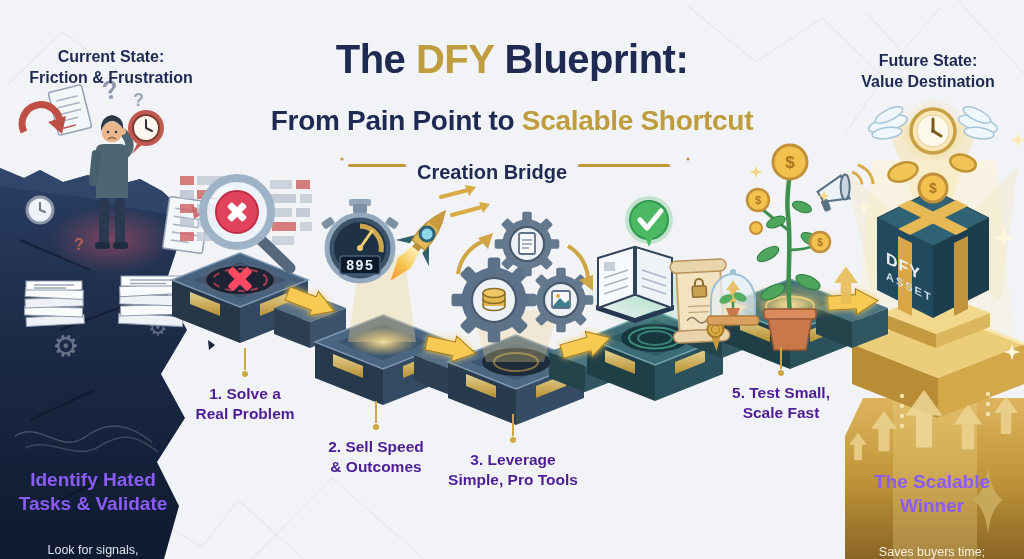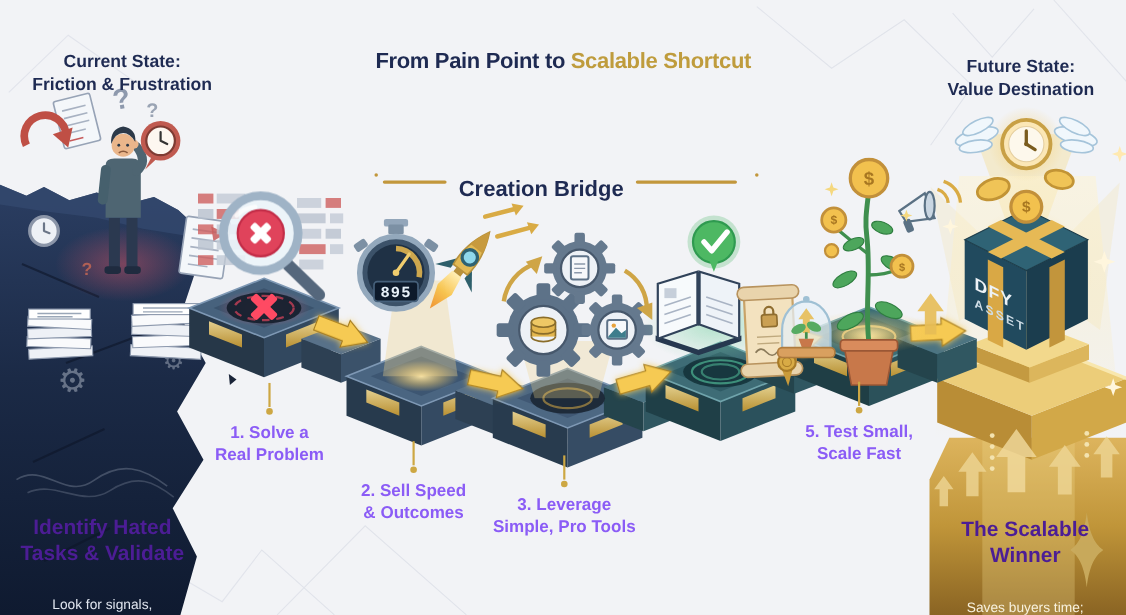--- a/index.html
+++ b/index.html
@@ -4,41 +4,41 @@
 <style>
   html,body{margin:0;padding:0;background:#e8e9ee;}
   .stage{position:relative;width:1024px;height:559px;overflow:hidden;
          background:#f2f3f6;font-family:"Liberation Sans",sans-serif;}
   .stage svg.art{position:absolute;left:0;top:0;z-index:1;}
   .txt{position:absolute;z-index:3;white-space:pre-line;text-align:center;}
   .navy{color:#1e2a52;}
   .goldt{color:#bf9c3d;}
   .title-wrap{left:162px;top:20px;width:700px;}
   .title-l1{font-size:40px;font-weight:700;line-height:1.05;letter-spacing:-.5px;}
-  .title-l2{font-size:20px;font-weight:700;margin-top:7px;letter-spacing:-.3px;}
+  .title-l2{font-size:28px;font-weight:700;margin-top:7px;letter-spacing:-.3px;}
   .state-label{font-size:16px;font-weight:700;color:#1e2a52;line-height:1.32;}
   .cur-state{left:16px;top:46px;width:190px;}
   .fut-state{left:833px;top:50px;width:190px;}
   .bridge-row{position:absolute;z-index:3;left:348px;top:147px;width:336px;
               display:flex;align-items:center;gap:11px;}
   .bridge-line{height:2.5px;background:#c2973c;border-radius:2px;}
   .bl-l{width:58px;}.bl-r{width:92px;flex:0 0 auto;}
   .bridge-label{font-size:20px;font-weight:700;color:#1e2a52;white-space:nowrap;margin-top:14px;}
   .step{position:absolute;z-index:3;width:170px;display:flex;flex-direction:column;align-items:center;}
   .step-line{width:2.5px;height:22px;background:#cda743;}
   .step-dot{width:6px;height:6px;border-radius:50%;background:#cda743;margin-top:1px;}
-  .step-text{margin-top:7px;font-size:15.5px;font-weight:700;color:#8b5cf6;
+  .step-text{margin-top:7px;font-size:15.5px;font-weight:700;color:#4c1d95;
              line-height:1.3;white-space:pre-line;text-align:center;}
   .s1{left:160px;top:348px;}
   .s2{left:291px;top:401px;}
   .s3{left:428px;top:414px;}
   .s4{left:565px;top:402px;}
   .s5{left:696px;top:347px;}
   .panel{position:absolute;z-index:3;text-align:center;white-space:pre-line;}
-  .panel-title{font-size:19px;font-weight:700;line-height:1.28;color:#4c1d95;white-space:pre-line;}
+  .panel-title{font-size:19px;font-weight:700;line-height:1.28;color:#8b5cf6;white-space:pre-line;}
   .panel-sub{font-size:12.5px;font-weight:400;line-height:1.4;margin-top:7px;white-space:pre-line;}
   .left-panel{left:0px;top:450px;width:186px;}
   .left-panel .panel-sub{color:#dfe4ee;}
   .right-panel{left:837px;top:452px;width:190px;}
   .right-panel .panel-sub{color:#f8f1dd;}
 </style>
 </head>
 <body>
 
 <div class="stage">
@@ -492,20 +492,21 @@
     <use href="#spark" transform="translate(824,196) scale(.6)" fill="#f5d87f"></use>
   </g>
 
   <g>
     <circle cx="342" cy="159" r="1.6" fill="#c2973c"></circle>
     <circle cx="688" cy="159" r="1.6" fill="#c2973c"></circle>
   </g>
 </svg>
 
 <div class="txt title-wrap">
+  <div class="title-l1"><span class="navy">The </span><span class="goldt">DFY</span><span class="navy"> Blueprint:</span></div>
   <div class="title-l2"><span class="navy">From Pain Point to </span><span class="goldt">Scalable Shortcut</span></div>
 </div>
 
 <div class="txt state-label fut-state">Future State:
 Value Destination</div>
 <div class="txt state-label cur-state">Current State:
 Friction &amp; Frustration</div>
 
 <div class="bridge-row">
   <div class="bridge-line bl-l"></div>

